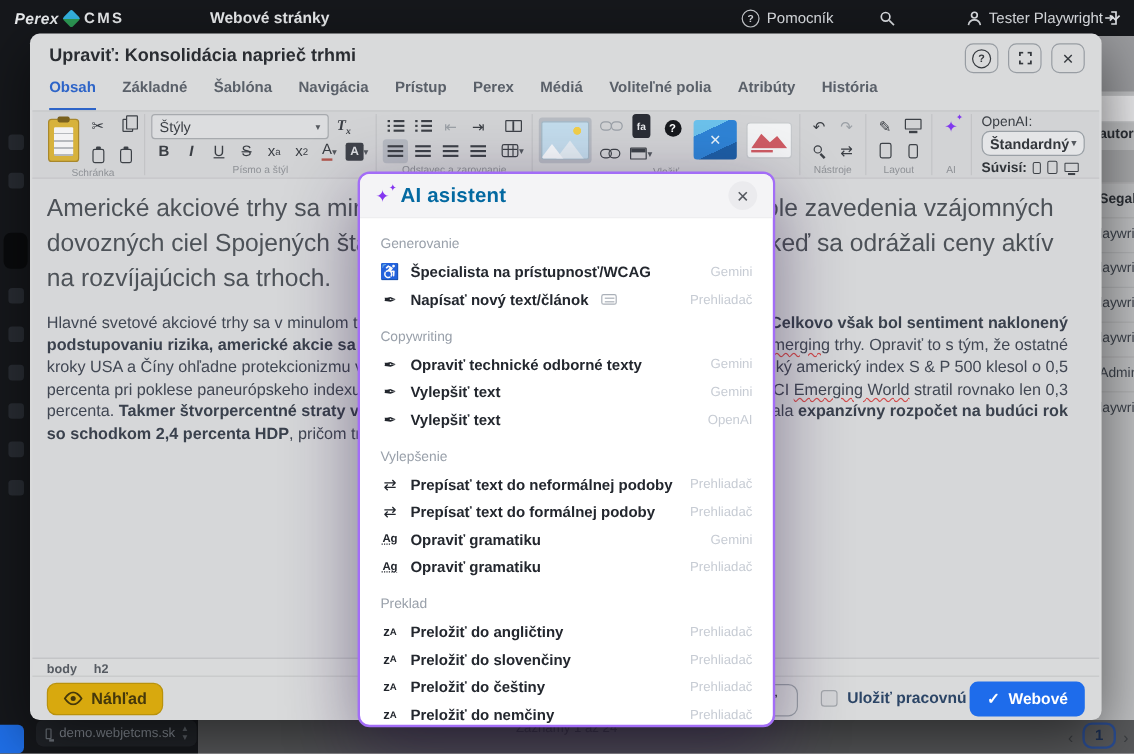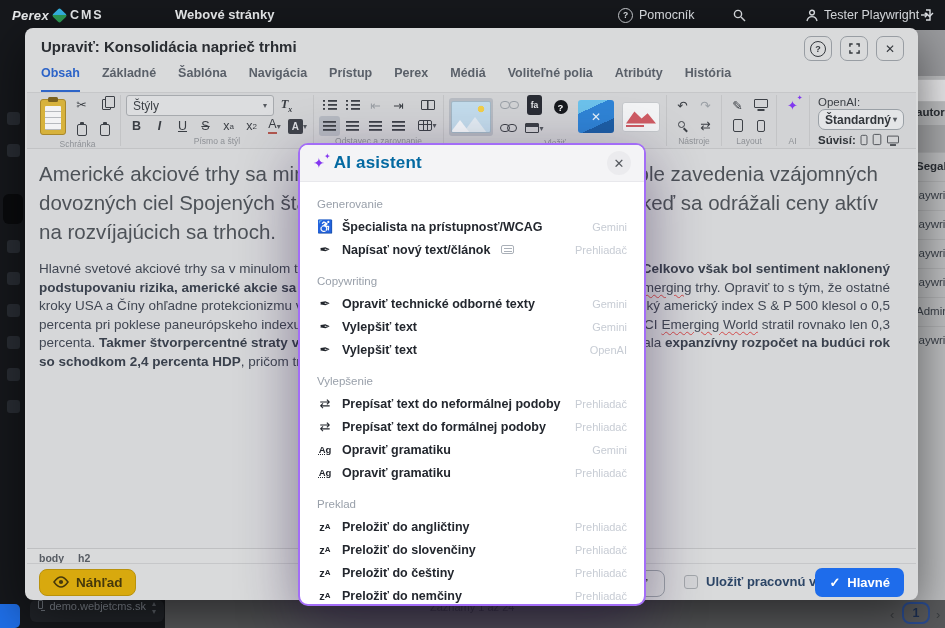--- a/index.html
+++ b/index.html
@@ -12,21 +12,21 @@
   .logo .cube{width:11px;height:11px;transform:rotate(45deg);background:linear-gradient(135deg,#35b6e5 0 50%,#2e9e57 50% 100%);border-radius:2px}
   .logo .lc{font-weight:800;font-size:12.5px;letter-spacing:2px}
   .tb-section{position:absolute;left:175px;top:7px;font-size:13px;font-weight:700;color:#eef0f2}
   .tb-item{position:absolute;top:0;height:30px;display:flex;align-items:center;gap:6px;color:#dfe2e6;font-size:12.5px}
   .tb-help{left:618px}.tb-search{left:733px}.tb-user{left:806px}.tb-logout{left:920px}
   .circ-q{width:13px;height:13px;border:1.3px solid #cfd2d6;border-radius:50%;font-size:8.5px;font-weight:700;display:flex;align-items:center;justify-content:center}
   
   .sidebar{position:absolute;left:0;top:30px;width:165px;height:598px;background:#16181c;z-index:2}
   .sb-frag{position:absolute;left:7px;width:13px;height:13px;background:#2a2e35;border-radius:3px}
   .sb-active{position:absolute;left:3px;top:164px;width:20px;height:30px;background:#0a0b0d;border-radius:6px}
-  .domain-pill{position:absolute;left:30px;top:570px;width:134px;height:22px;background:#212429;border-radius:6px;display:flex;align-items:flex-start;gap:6px;padding:0 8px;box-sizing:border-box}
+  .domain-pill{position:absolute;left:30px;top:570px;width:134px;height:22px;background:#212429;border-radius:6px;display:flex;align-items:center;gap:6px;padding:0 8px;box-sizing:border-box}
   .domain-pill .mon{width:10px;height:7px;border:1.2px solid #6f757d;border-radius:1px;position:relative}
   .domain-pill .mon::after{content:"";position:absolute;left:2px;bottom:-3px;width:4px;height:1.5px;background:#6f757d}
   .domain-pill .txt{font-size:11px;color:#858b94}
   .domain-pill .ud{margin-left:auto;font-size:8px;color:#5c6168;line-height:1}
   .blue-corner{position:absolute;left:0;top:574px;width:20px;height:24px;background:#1f6fe8;border-radius:0 5px 5px 0}
   
   .bg-right{position:absolute;left:900px;top:30px;width:45px;height:570px;z-index:1;overflow:hidden}
   .bgr-top{position:absolute;left:0;top:0;width:45px;height:46px;background:#9b9c9f}
   .bgr-panel{position:absolute;left:0;top:46px;width:45px;height:524px;background:#bfc0c2}
   .bgr-search{position:absolute;left:4px;top:49px;width:50px;height:21px;background:#e8e8ea;border:1px solid #c6c7c9;border-radius:7px}
@@ -511,21 +511,21 @@
       <span>Náhľad</span>
     </div>
     <div class="btn-close"><span>Zavrieť</span></div>
     <div class="wc-group">
       <span class="wc-box"></span>
       <span class="wc-label">Uložiť pracovnú verziu</span>
       <span class="wc-info">i</span>
     </div>
     <div class="btn-save">
       <span>✓</span>
-      <span>Hlavné</span>
+      <span>Webové</span>
     </div>
   </div>
 </div>
 
 <div class="ai">
   <div class="ai-head">
     <span class="spark">✦</span>
     <span class="ai-title">AI asistent</span>
     <span class="ai-close">
         <span>✕</span>

